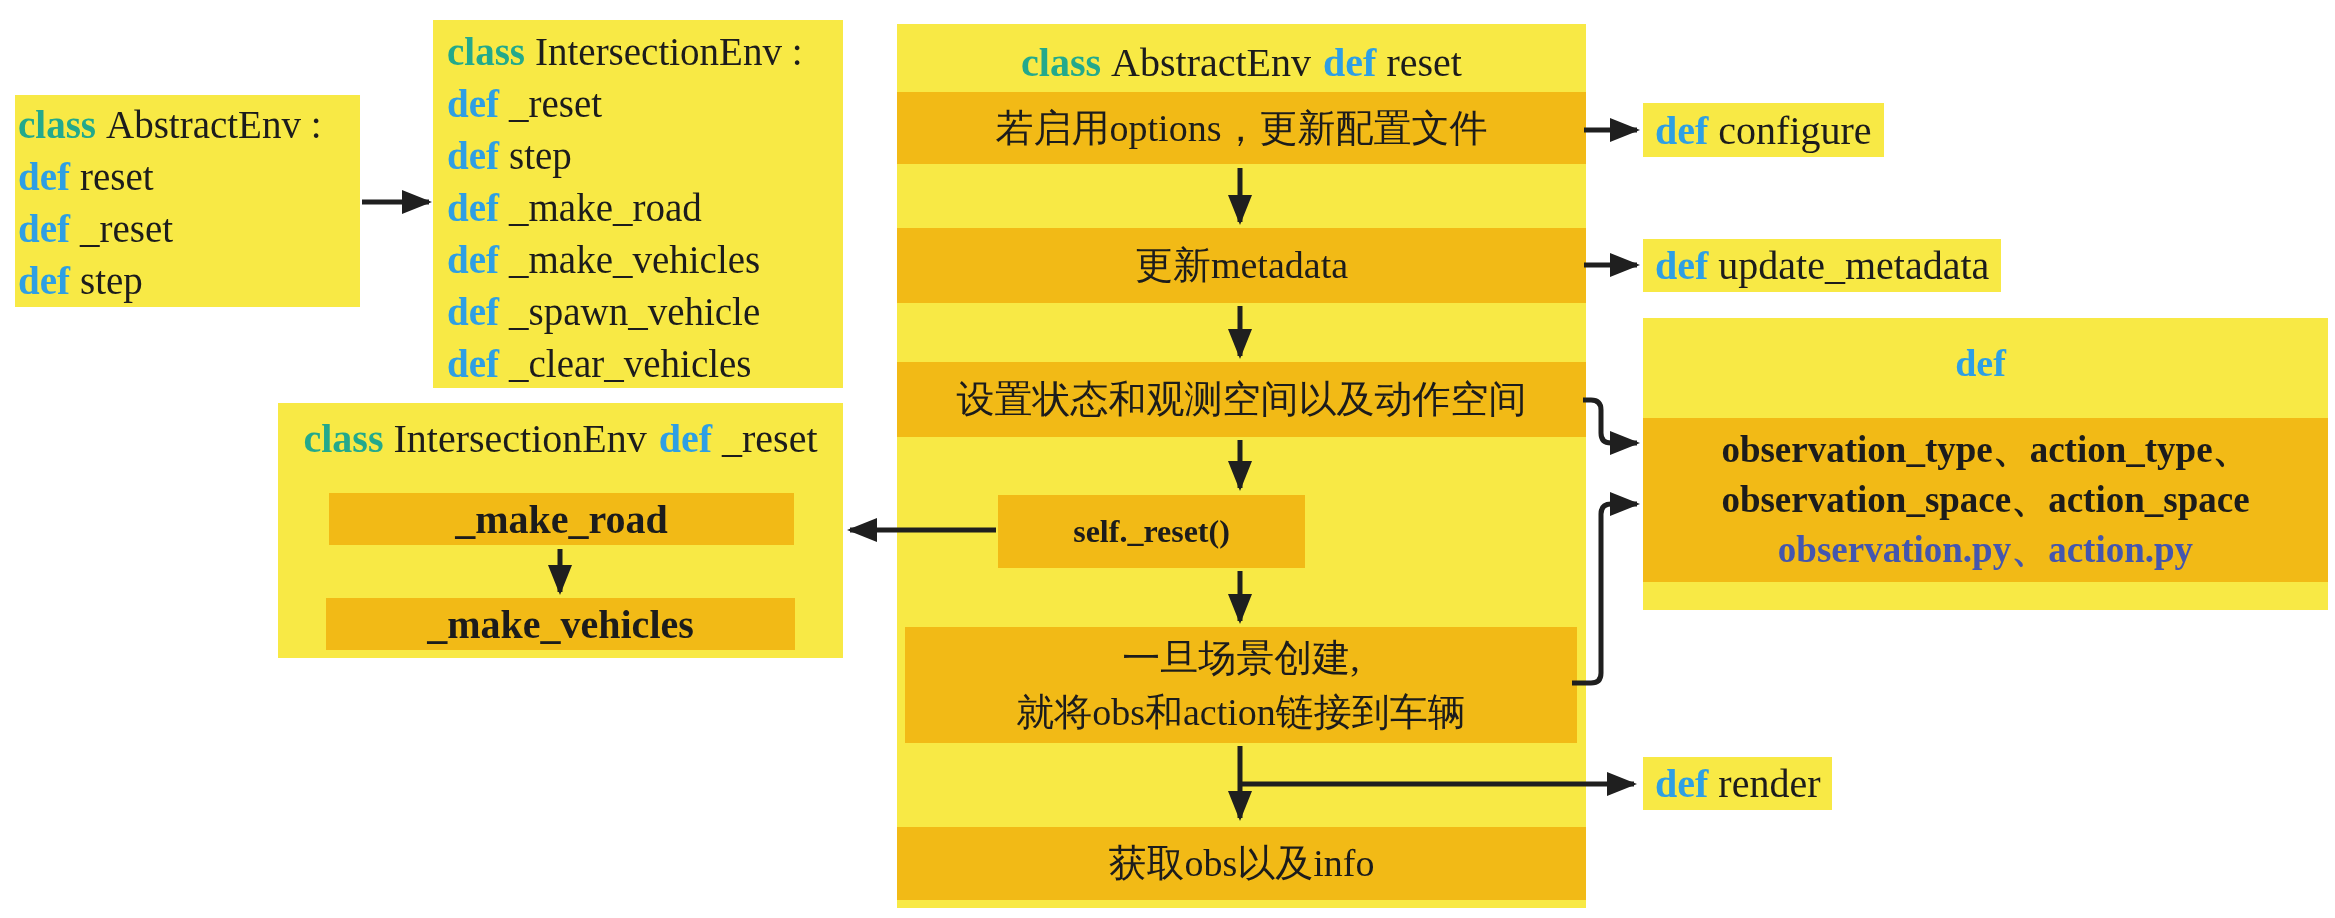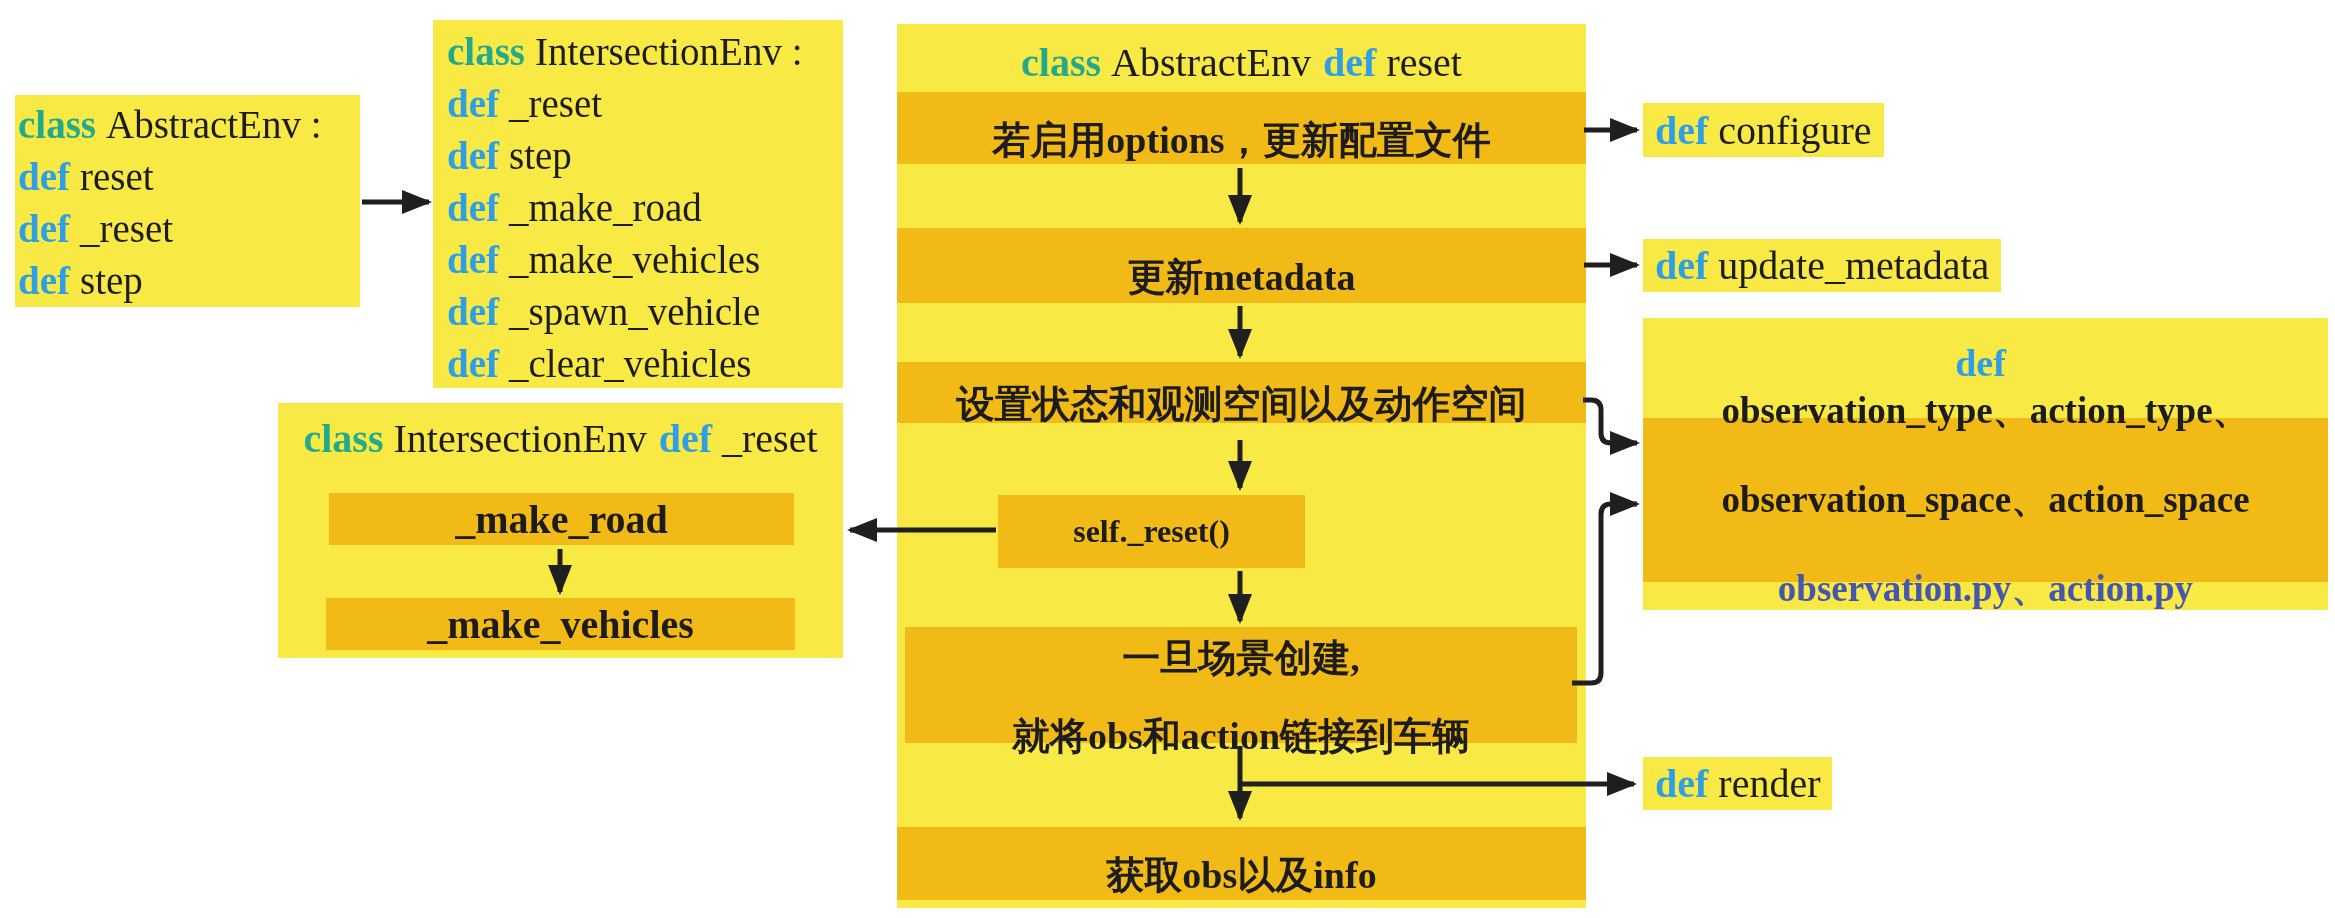--- a/index.html
+++ b/index.html
@@ -8,21 +8,21 @@
   .box{position:absolute;background:#F8E945;}
   .band{position:absolute;background:#F2BA16;display:flex;align-items:center;justify-content:center;}
   .code{font-weight:700;color:#1C1C1C;}
   .code-line{font-size:39px;line-height:52px;font-weight:700;color:#1C1C1C;white-space:nowrap;}
   .kw{font-weight:700;margin-right:10px;}
   .kw-class{color:#23A98C;}
   .kw-def{color:#2E9FE4;}
   .nm{color:#1C1C1C;font-weight:400;}
   .flow-title{position:absolute;left:0;right:0;display:flex;align-items:center;justify-content:center;
               font-size:40px;font-weight:700;color:#1C1C1C;white-space:nowrap;}
-  .cjk{font-size:38px;font-weight:700;color:#1C1C1C;text-align:center;margin-top:24px;}
+  .cjk{font-size:38px;font-weight:400;color:#1C1C1C;text-align:center;}
   .label{position:absolute;background:#F8E945;display:inline-flex;align-items:center;
          padding:0 12px;font-size:40px;font-weight:700;color:#1C1C1C;white-space:nowrap;}
   .blue-file{color:#4456AE;}
   svg.connectors{position:absolute;left:0;top:0;z-index:5;pointer-events:none;}
   .layer{z-index:1;}
 </style>
 </head>
 <body>
 
 <div class="canvas">
@@ -67,40 +67,40 @@
         <span style="width:12px"></span>
         <span class="kw kw-def">def</span>
         <span class="nm">reset</span>
     </div>
     <div class="band" style="left:0;right:0;top:68px;height:72px;">
       <span class="cjk">若启用options，更新配置文件</span>
     </div>
     <div class="band" style="left:0;right:0;top:204px;height:75px;">
       <span class="cjk">更新metadata</span>
     </div>
-    <div class="band" style="left:0;right:0;top:338px;height:61px;">
+    <div class="band" style="left:0;right:0;top:338px;height:75px;">
       <span class="cjk">设置状态和观测空间以及动作空间</span>
     </div>
     <div class="band" style="left:101px;top:471px;width:307px;height:73px;">
       <span class="code" style="font-size:32px;">self._reset()</span>
     </div>
     <div class="band" style="left:8px;right:9px;top:603px;height:116px;flex-direction:column;line-height:54px;">
       <span class="cjk">一旦场景创建,</span>
       <span class="cjk">就将obs和action链接到车辆</span>
     </div>
     <div class="band" style="left:0;right:0;top:803px;height:73px;">
       <span class="cjk">获取obs以及info</span>
     </div>
   </div>
 
   <div class="box layer" style="left:1643px;top:318px;width:685px;height:292px;">
     <div class="flow-title" style="top:10px;height:70px;font-size:38px;">
       <span class="kw kw-def">def</span>
     </div>
-    <div class="band" style="left:0;right:0;top:100px;height:164px;flex-direction:column;line-height:50px;gap:39px;">
+    <div class="band" style="left:0;right:0;top:100px;height:164px;flex-direction:column;line-height:50px;">
       <span class="code" style="font-size:37px;">observation_type、action_type、</span>
       <span class="code" style="font-size:37px;">observation_space、action_space</span>
       <span class="code blue-file" style="font-size:37px;">observation.py、action.py</span>
     </div>
   </div>
 
   <div class="label layer" style="left:1643px;top:103px;height:54px;">
     <span class="kw kw-def">def</span>
       <span class="nm">configure</span>
   </div>

